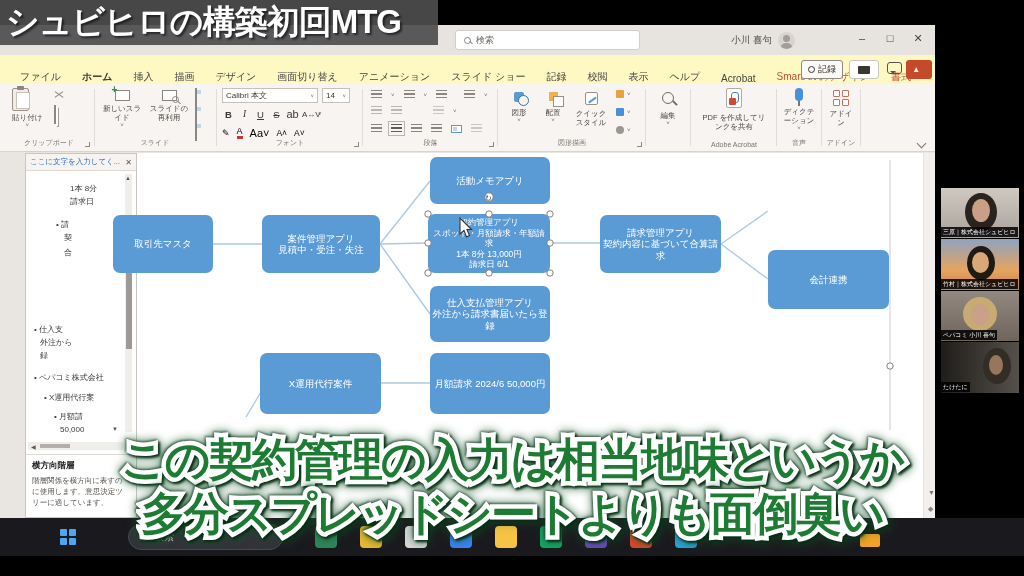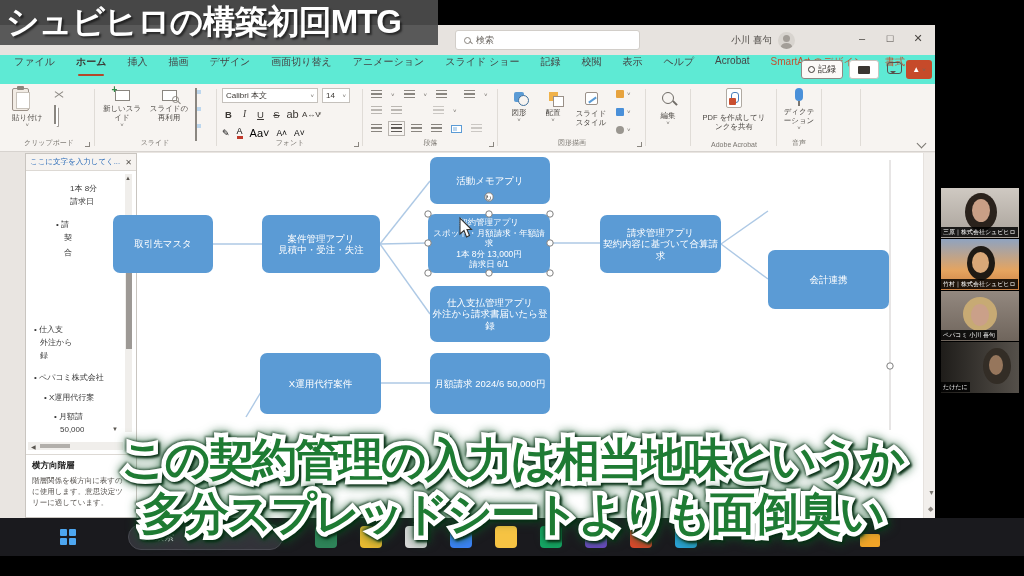--- a/index.html
+++ b/index.html
@@ -18,22 +18,22 @@
   .mag::after{content:"";position:absolute;width:4px;height:1.3px;background:#8a8680;
               transform:rotate(45deg);right:-3px;bottom:-1px;}
   #userarea{position:absolute;right:140px;top:7px;display:flex;align-items:center;gap:6px;
             font-size:9.5px;color:#4a4642;}
   .avatar{width:17px;height:17px;border-radius:50%;background:#d8d4cf;position:relative;overflow:hidden;}
   .avatar::before{content:"";position:absolute;width:7px;height:7px;border-radius:50%;background:#a39e98;left:5px;top:3px;}
   .avatar::after{content:"";position:absolute;width:11px;height:7px;border-radius:50% 50% 0 0;background:#a39e98;left:3px;top:11px;}
   .winctl{position:absolute;top:7px;font-size:11px;color:#4a4642;width:26px;text-align:center;}
 
   
-  #tabrow{position:absolute;left:0;top:30px;width:100%;height:29px;background:#5eead4;
-          display:flex;align-items:flex-start;padding-left:14px;gap:21px;font-size:10px;color:#444;}
+  #tabrow{position:absolute;left:0;top:30px;width:100%;height:29px;background:#fef9c3;
+          display:flex;align-items:flex-end;padding-left:20px;gap:21px;font-size:10px;color:#444;}
   .tab{position:relative;white-space:nowrap;}
   .tab.active{font-weight:bold;color:#3d3935;}
   .tab.active::after{content:"";position:absolute;left:2px;right:2px;bottom:-7px;height:2.5px;background:#b5472a;border-radius:2px;}
   .tab.ctx{color:#c25232;}
   #rec-pill{position:absolute;left:801px;top:5px;width:42px;height:19px;border:1px solid #8d8984;
             border-radius:3px;background:#fbf9f7;font-size:9px;color:#3c3834;display:flex;
             align-items:center;justify-content:center;gap:3px;}
   .recdot{width:7px;height:7px;border:1.6px solid #3c3834;border-radius:50%;display:inline-block;}
   #dev-pill{position:absolute;left:849px;top:5px;width:30px;height:19px;background:#fff;border:1px solid #c9c5c0;
             border-radius:3px;display:flex;align-items:center;justify-content:center;}
@@ -306,21 +306,21 @@
           <div class="ribtxt" style="margin-top:6px">図形</div>
           <div class="ribtxt caret">˅</div>
         </div>
         <div class="abs" style="left:38px;top:8px;width:30px;text-align:center">
           <div class="arr1" style="margin:0 auto"></div>
           <div class="ribtxt" style="margin-top:7px">配置</div>
           <div class="ribtxt caret">˅</div>
         </div>
         <div class="abs" style="left:72px;top:8px;width:38px;text-align:center">
           <div class="qs1" style="margin:0 auto"></div>
-          <div class="ribtxt" style="margin-top:4px">スライド スタイル</div>
+          <div class="ribtxt" style="margin-top:4px">クイック スタイル</div>
         </div>
         <div class="abs" style="left:116px;top:6px;display:flex;gap:3px;align-items:center">
           <span class="mini-sq" style="background:#e7a33e"></span>
             <span class="caret">˅</span>
         </div>
         <div class="abs" style="left:116px;top:24px;display:flex;gap:3px;align-items:center">
           <span class="mini-sq" style="background:#4a90d9"></span>
             <span class="caret">˅</span>
         </div>
         <div class="abs" style="left:116px;top:42px;display:flex;gap:3px;align-items:center">
@@ -353,20 +353,32 @@
       <div class="g" style="left:778px;width:42px">
         <div class="abs" style="left:2px;top:4px;width:38px;text-align:center">
           <div class="mic" style="margin:0 auto"></div>
           <div class="ribtxt" style="margin-top:6px">ディクテーション</div>
           <div class="ribtxt caret">˅</div>
         </div>
         <div class="glabel">音声</div>
       </div>
       <div class="gdiv" style="left:821px"></div>
 
+      <div class="g" style="left:823px;width:36px">
+        <div class="abs" style="left:4px;top:6px;width:28px;text-align:center">
+          <div class="addin" style="margin:0 auto">
+              <span></span>
+              <span></span>
+              <span></span>
+              <span></span>
+            </div>
+          <div class="ribtxt" style="margin-top:3px">アドイン</div>
+        </div>
+        <div class="glabel">アドイン</div>
+      </div>
       <div class="gdiv" style="left:860px"></div>
 
 
       <span class="ribchev"></span>
     </div>
 
     <div id="workspace">
       <div id="slide"></div>
 
       <div id="textpane">

